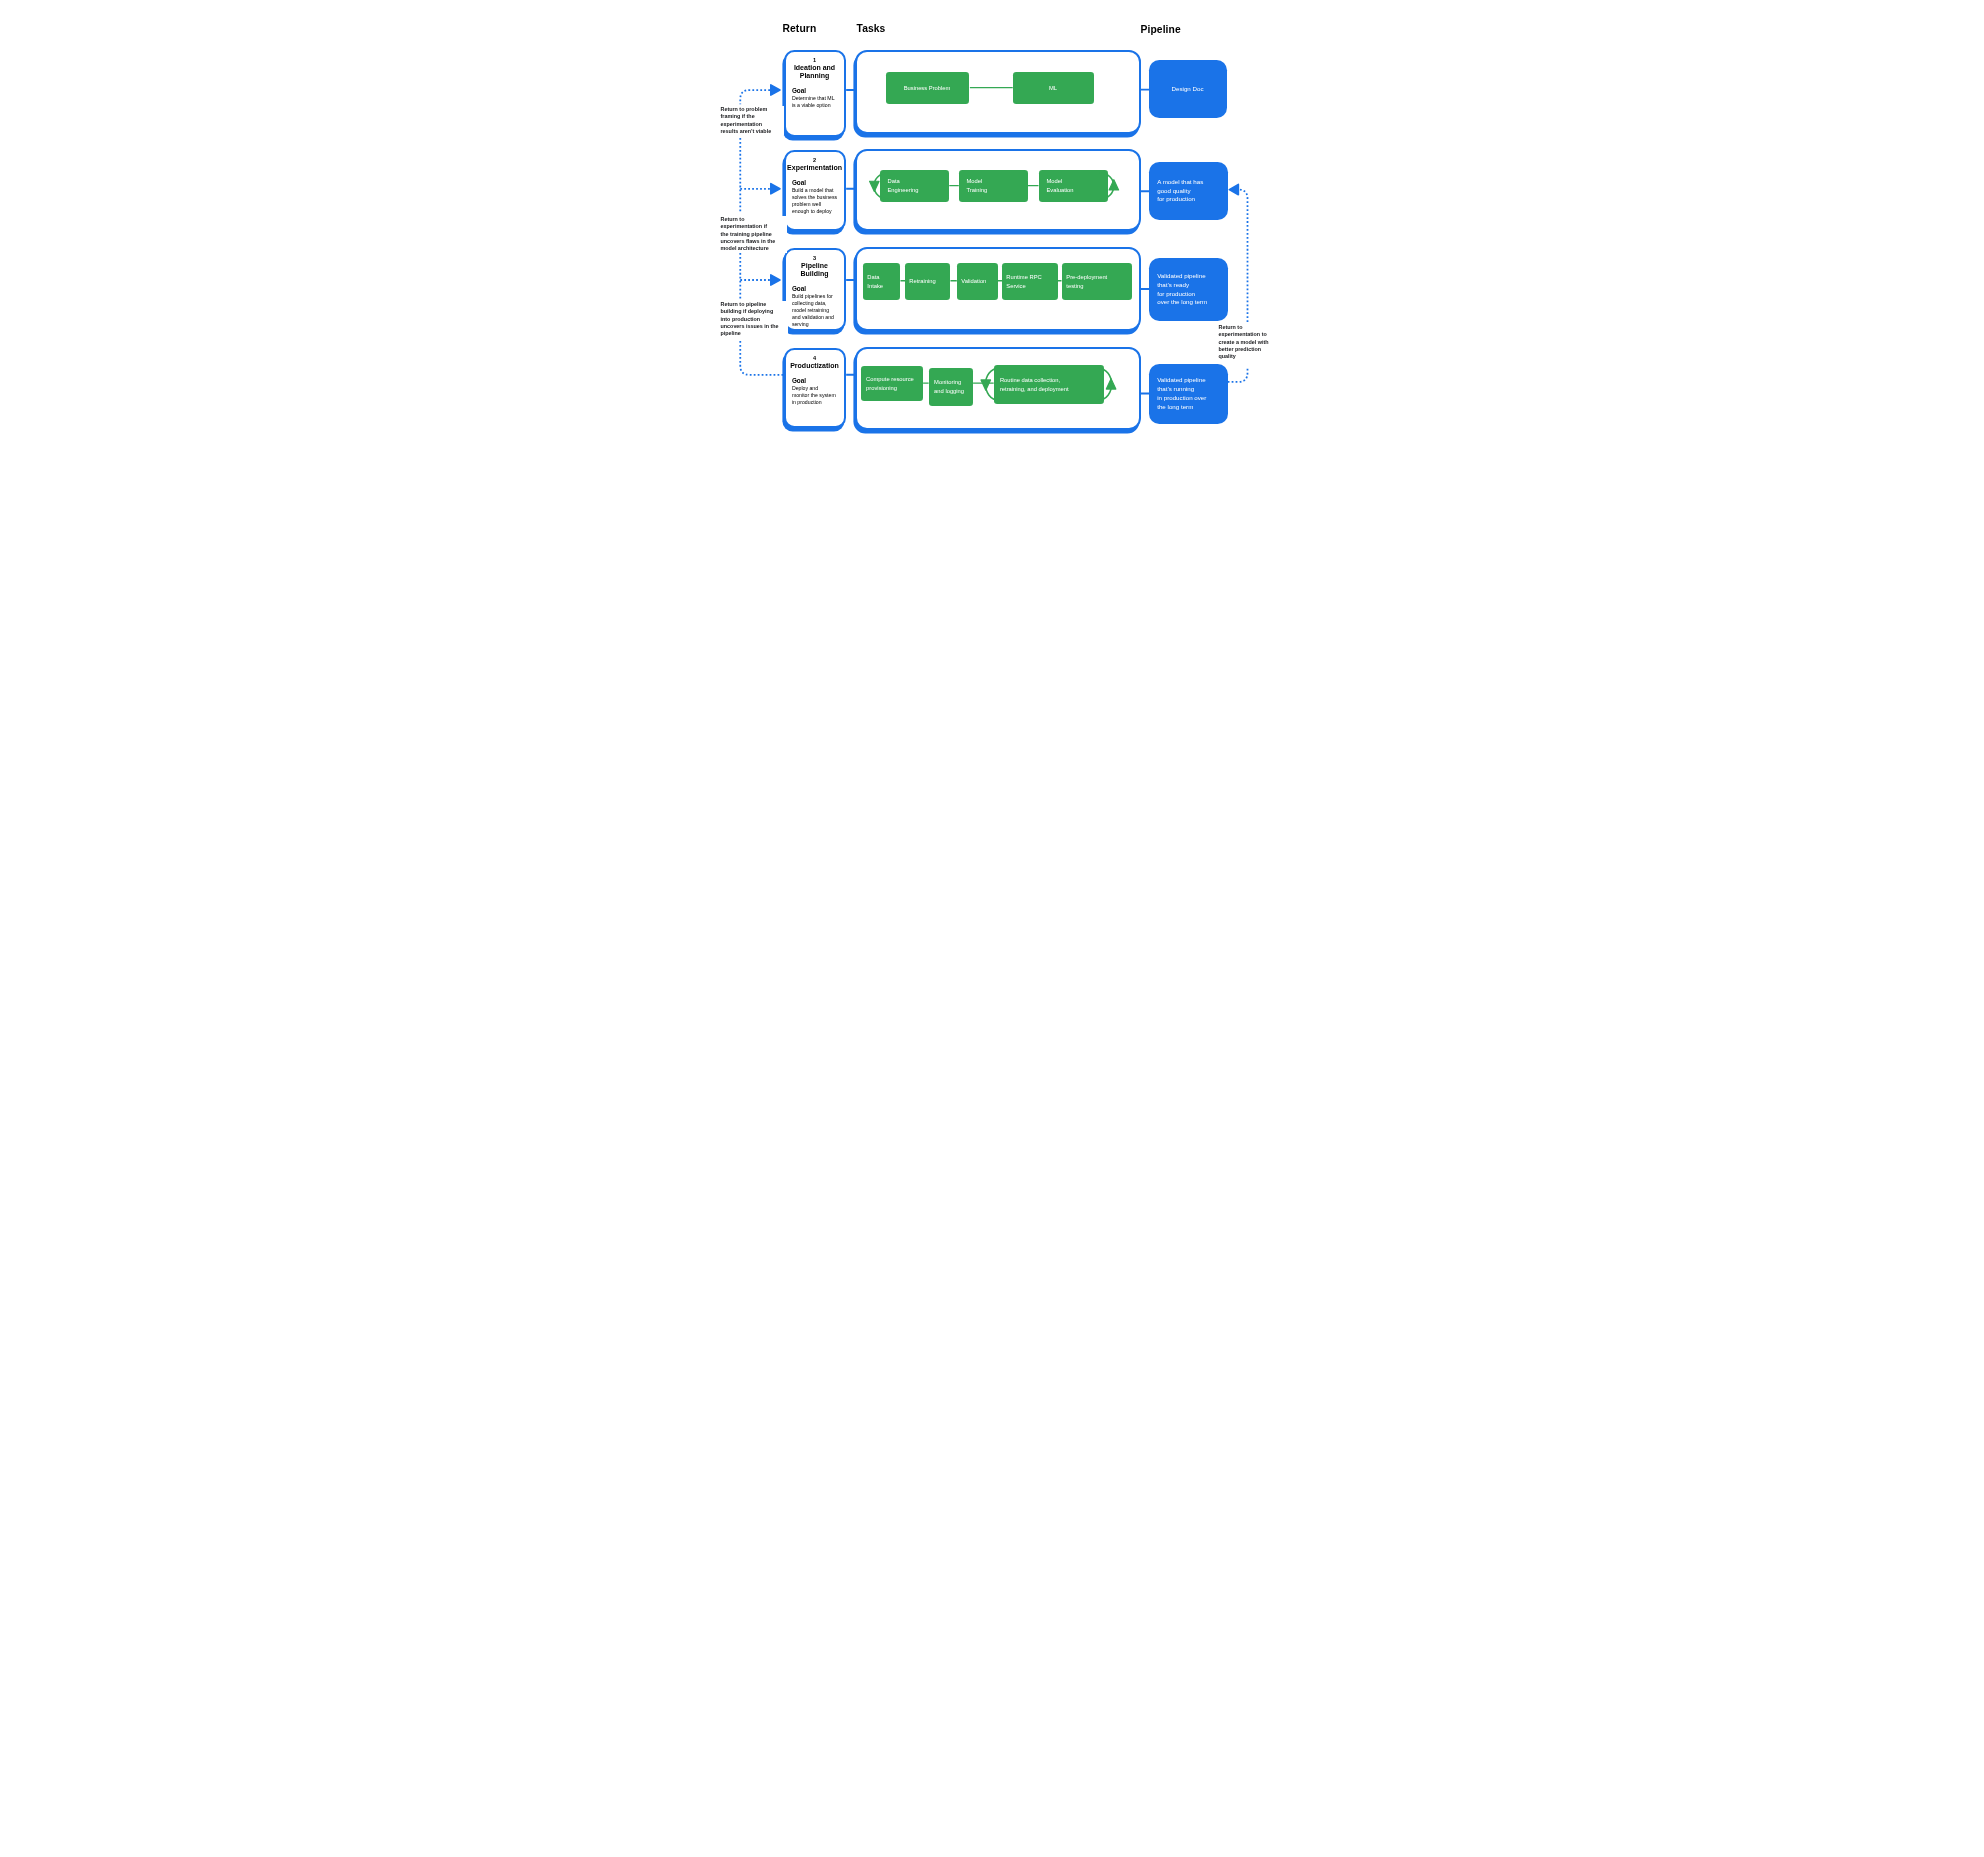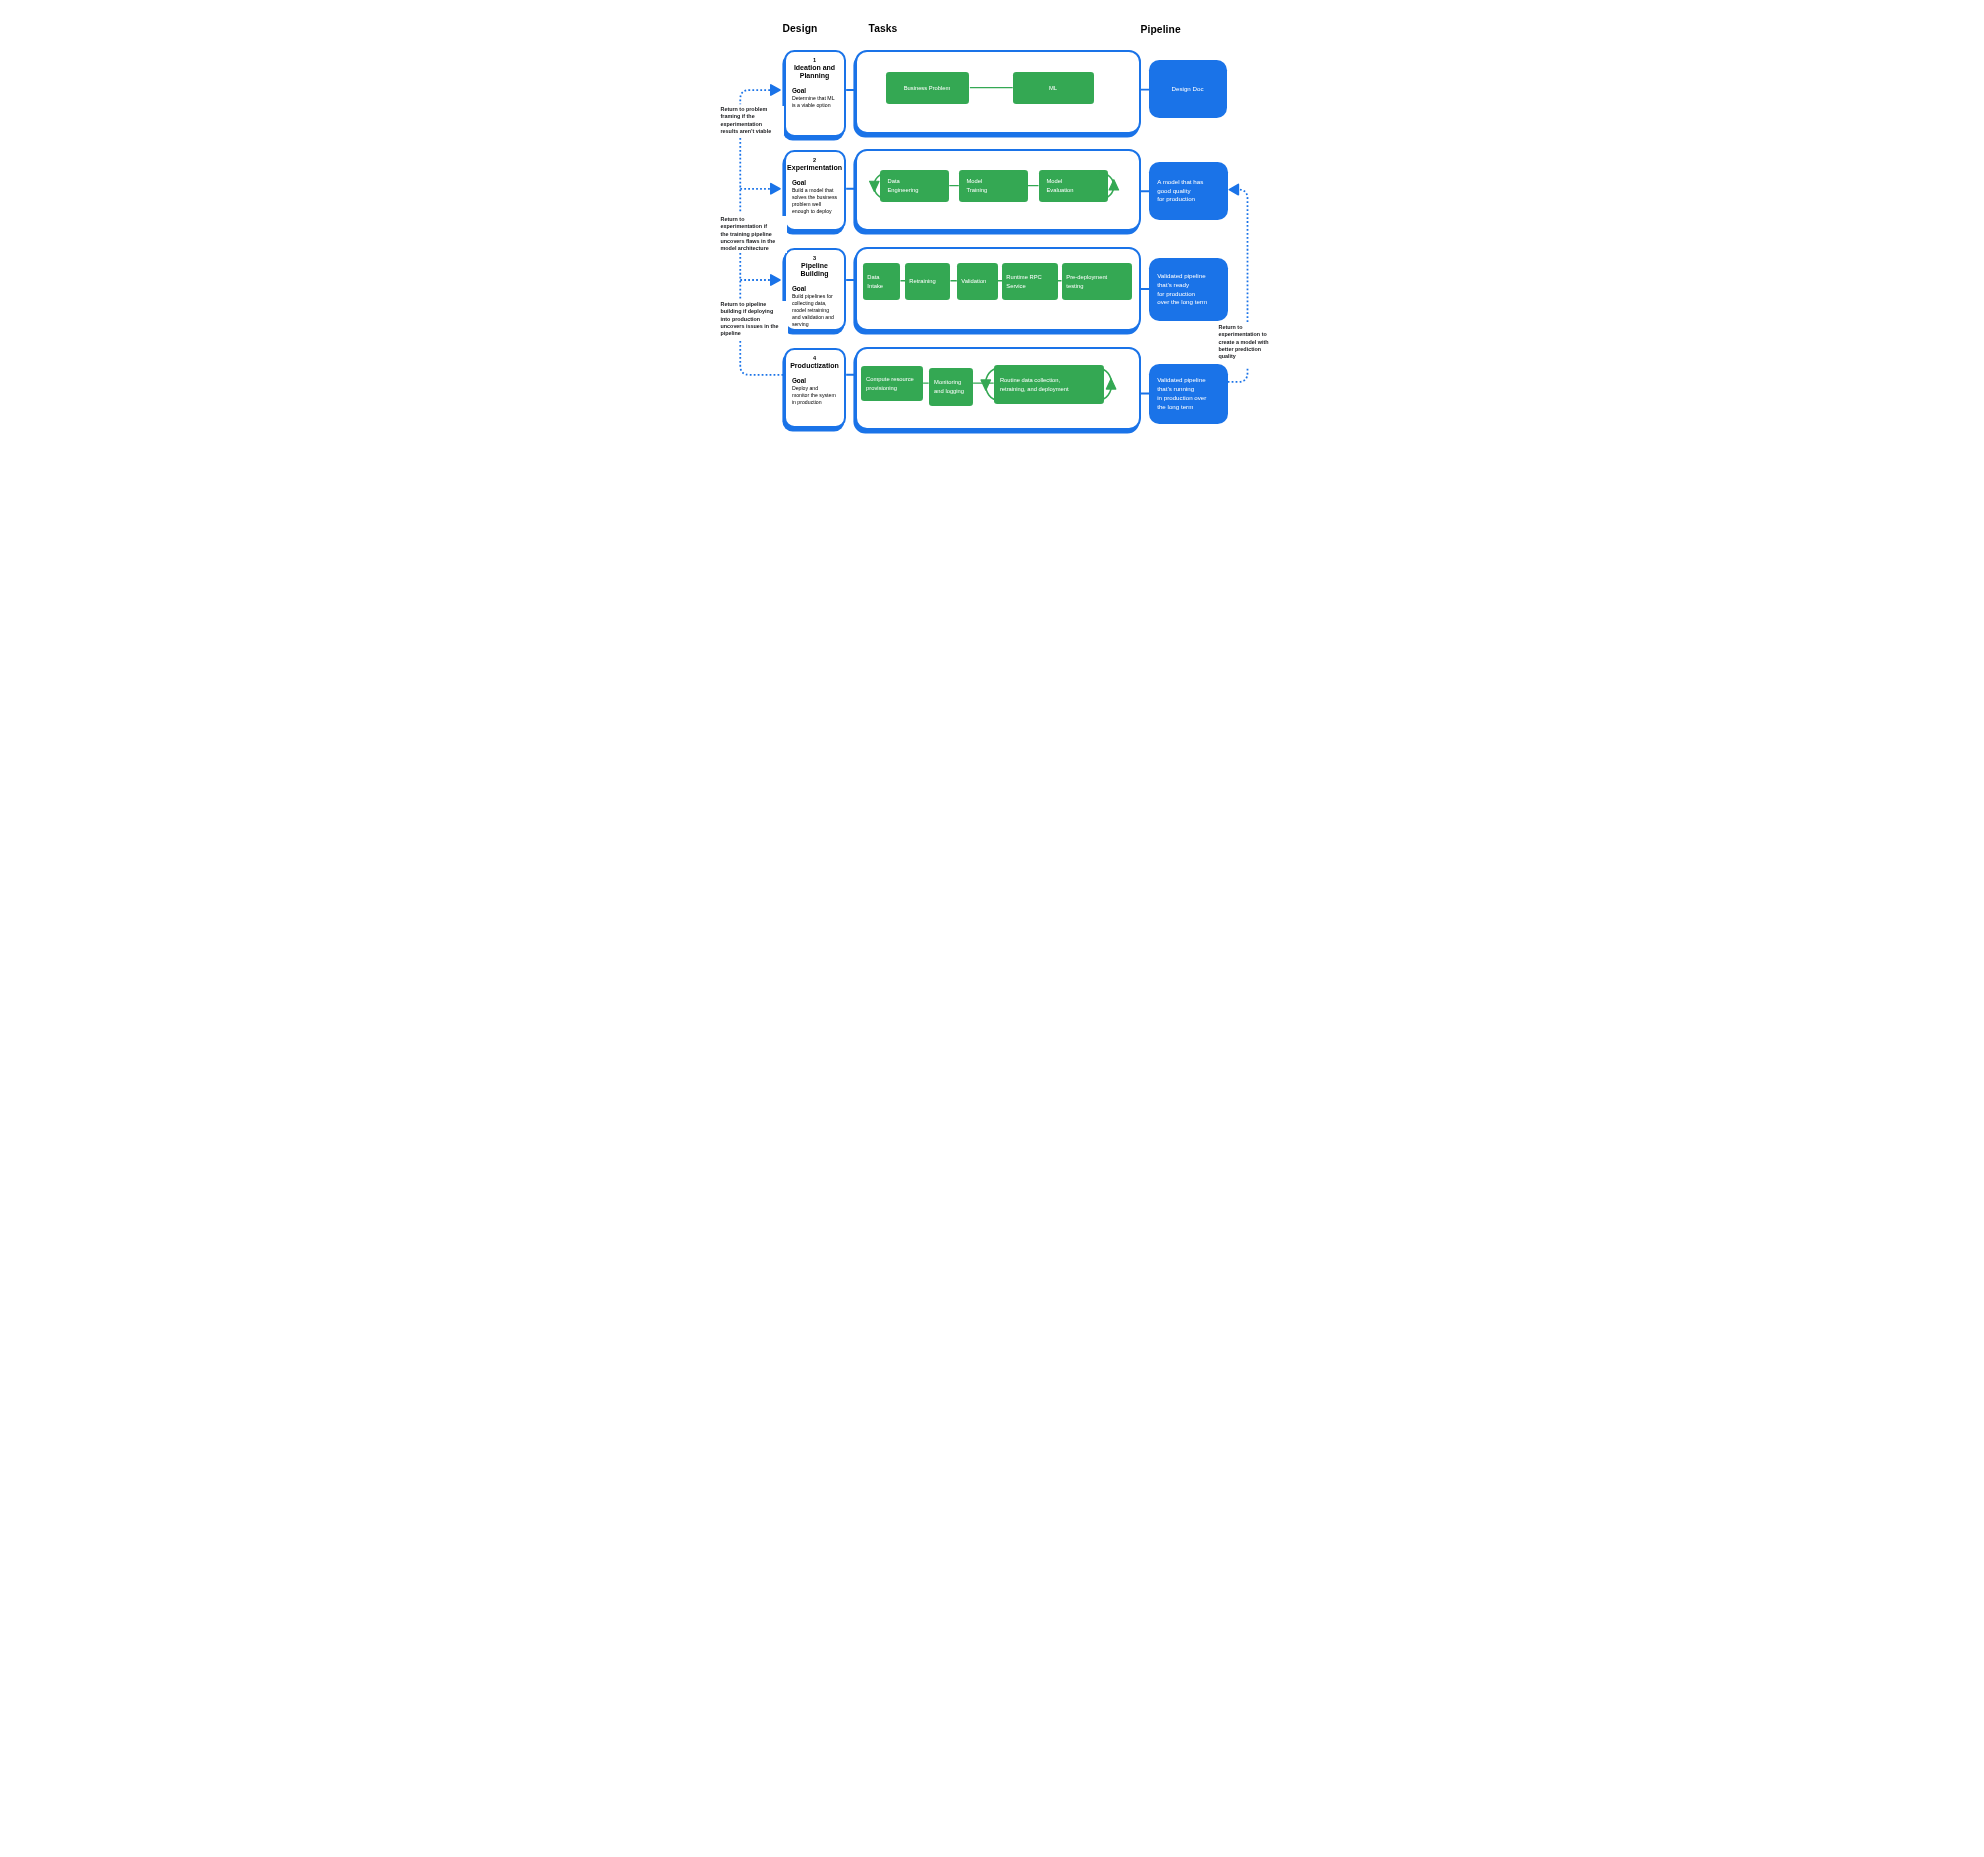--- a/index.html
+++ b/index.html
@@ -98,22 +98,22 @@
   .solid-green{stroke:var(--green);stroke-width:3.5;fill:none;}
   .arc-green{stroke:var(--green);stroke-width:4;fill:none;}
   .head-blue{fill:var(--blue);stroke:var(--blue);stroke-width:4;stroke-linejoin:round;}
   .head-green{fill:var(--green);stroke:var(--green);stroke-width:3;stroke-linejoin:round;}
 </style>
 </head>
 <body>
 
 <div class="canvas">
 
-  <div class="col-header" style="left:72px;top:22.6px">Design</div>
-  <div class="col-header" style="left:158px;top:22.6px">Tasks</div>
+  <div class="col-header" style="left:72px;top:22.6px">Return</div>
+  <div class="col-header" style="left:146px;top:22.6px">Tasks</div>
   <div class="col-header" style="left:430px;top:24px">Pipeline</div>
 
   <div class="card" style="left:73px;top:50px;width:62px;height:87px">
     <div class="ph-num">1</div>
     <div class="ph-title">Ideation and Planning</div>
     <div class="ph-goal-label">Goal</div>
     <div class="ph-goal">Determine that ML
 is a viable option</div>
   </div>
   <div class="tasks-panel" style="left:144px;top:50px;width:286px;height:84px"></div>

